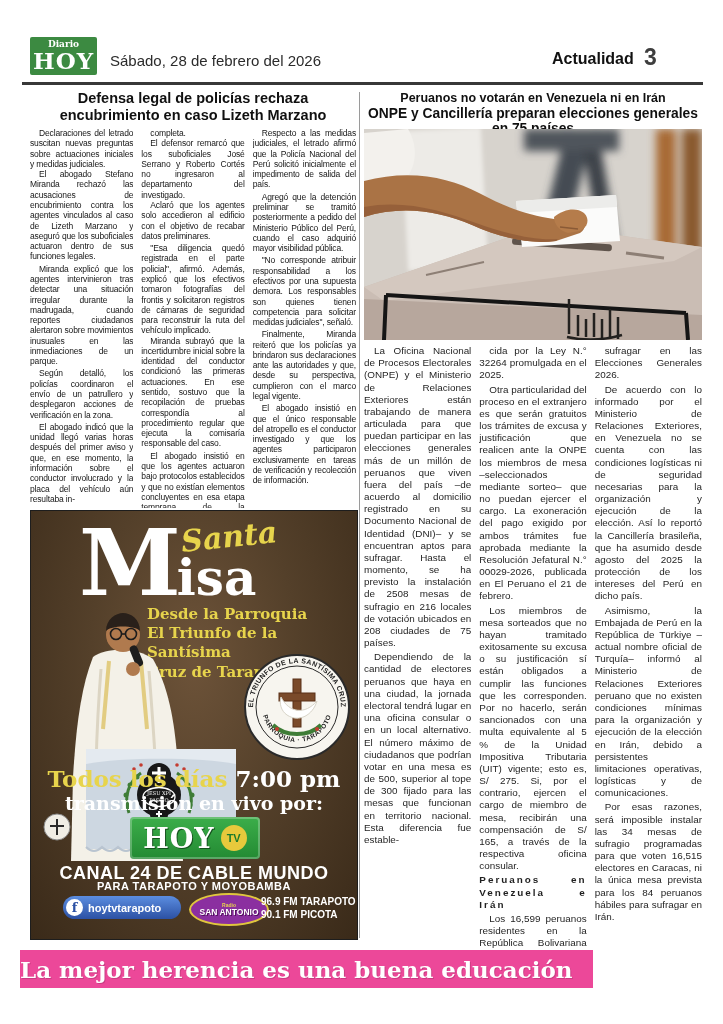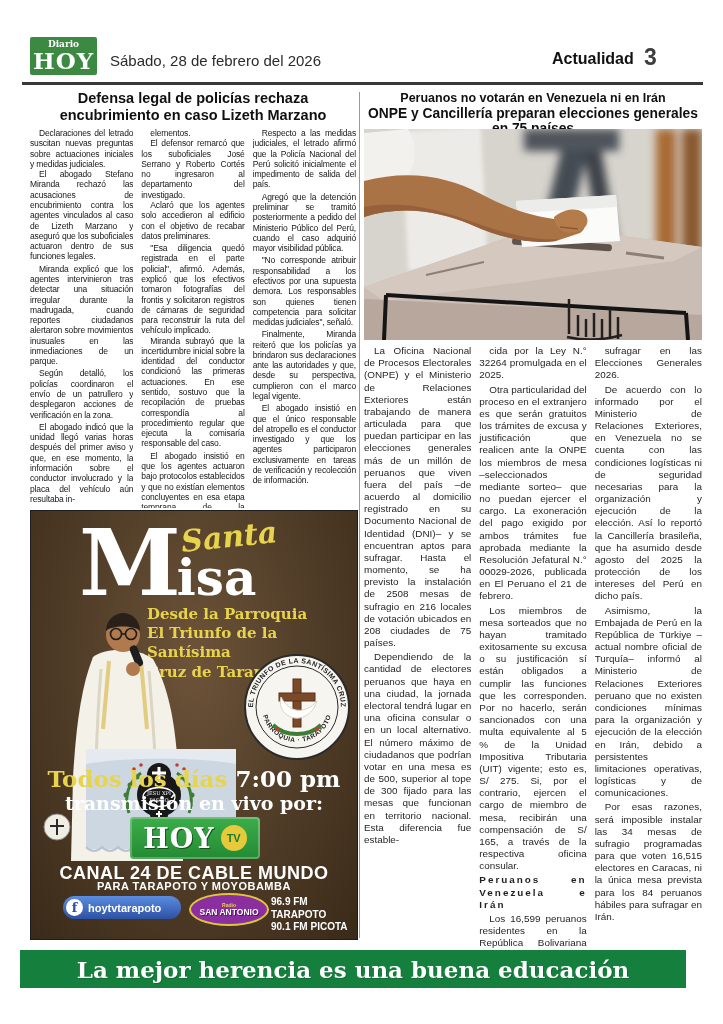--- a/index.html
+++ b/index.html
@@ -70,25 +70,25 @@
   .ad-ch2{left:0;top:369px;width:326px;text-align:center;color:#fff;font-weight:bold;font-size:11px;letter-spacing:.5px;}
   .fbpill{left:32px;top:385px;width:118px;height:23px;border-radius:12px;
           background:linear-gradient(#5b8de0,#2c51a4);display:flex;align-items:center;gap:5px;padding-left:3px;box-sizing:border-box;}
   .fbpill .f{width:17px;height:17px;border-radius:50%;background:#fff;color:#2c51a4;font-weight:bold;
              font-family:"DejaVu Serif",serif;font-size:13px;display:flex;align-items:center;justify-content:center;}
   .fbpill .t{color:#fff;font-weight:bold;font-size:11px;}
   .radio{left:158px;top:382px;width:76px;height:29px;border-radius:50%/50%;background:#8b2fa0;
          border:2px solid #e0c63e;display:flex;flex-direction:column;align-items:center;justify-content:center;line-height:1;}
   .radio .r{color:#e7d44c;font-size:5px;font-weight:bold;}
   .radio .n{color:#fff;font-size:8.5px;font-weight:bold;text-shadow:1px 1px 0 #4d1159;}
-  .freqs{left:240px;top:385px;color:#fff;font-weight:bold;font-size:10px;line-height:1.25;}
-
-  
-  .banner{left:20px;top:950px;width:666px;height:38px;background:#15803d;display:flex;
-          align-items:center;justify-content:center;}
+  .freqs{left:230px;top:385px;color:#fff;font-weight:bold;font-size:10px;line-height:1.25;}
+
+  
+  .banner{left:20px;top:950px;width:573px;height:38px;background:#ec4899;display:flex;
+          align-items:center;}
   .banner span{color:#fff;font-family:"DejaVu Serif",serif;font-weight:bold;font-size:23px;
                text-shadow:1px 1px 0 rgba(0,0,0,.15);}
 </style>
 </head>
 <body>
 
 <div class="page">
 
   <div class="abs logo">
     <span class="top">Diario</span>
@@ -102,21 +102,21 @@
   <div class="abs lhead">Defensa legal de policías rechaza encubrimiento en caso Lizeth Marzano</div>
   <div class="abs cols lcols">
     <div class="col">
         <p class="para">Declaraciones del letrado suscitan nuevas preguntas sobre actuaciones iniciales y medidas judiciales.</p>
         <p class="para">El abogado Stefano Miranda rechazó las acusaciones de encubrimiento contra los agentes vinculados al caso de Lizeth Marzano y aseguró que los suboficiales actuaron dentro de sus funciones legales.</p>
         <p class="para gap">Miranda explicó que los agentes intervinieron tras detectar una situación irregular durante la madrugada, cuando reportes ciudadanos alertaron sobre movimientos inusuales en las inmediaciones de un parque.</p>
         <p class="para gap">Según detalló, los policías coordinaron el envío de un patrullero y desplegaron acciones de verificación en la zona.</p>
         <p class="para gap">El abogado indicó que la unidad llegó varias horas después del primer aviso y que, en ese momento, la información sobre el conductor involucrado y la placa del vehículo aún resultaba in-</p>
       </div>
     <div class="col">
-        <p class="para">elementos.</p>
+        <p class="para">completa.</p>
         <p class="para">El defensor remarcó que los suboficiales José Serrano y Roberto Cortés no ingresaron al departamento del investigado.</p>
         <p class="para">Aclaró que los agentes solo accedieron al edificio con el objetivo de recabar datos preliminares.</p>
         <p class="para gap">"Esa diligencia quedó registrada en el parte policial", afirmó. Además, explicó que los efectivos tomaron fotografías del frontis y solicitaron registros de cámaras de seguridad para reconstruir la ruta del vehículo implicado.</p>
         <p class="para">Miranda subrayó que la incertidumbre inicial sobre la identidad del conductor condicionó las primeras actuaciones. En ese sentido, sostuvo que la recopilación de pruebas correspondía al procedimiento regular que ejecuta la comisaría responsable del caso.</p>
         <p class="para gap">El abogado insistió en que los agentes actuaron bajo protocolos establecidos y que no existían elementos concluyentes en esa etapa temprana de la investigación.</p>
       </div>
     <div class="col">
         <p class="para">Respecto a las medidas judiciales, el letrado afirmó que la Policía Nacional del Perú solicitó inicialmente el impedimento de salida del país.</p>
         <p class="para gap">Agregó que la detención preliminar se tramitó posteriormente a pedido del Ministerio Público del Perú, cuando el caso adquirió mayor visibilidad pública.</p>
         <p class="para gap">"No corresponde atribuir responsabilidad a los efectivos por una supuesta demora. Los responsables son quienes tienen competencia para solicitar medidas judiciales", señaló.</p>

